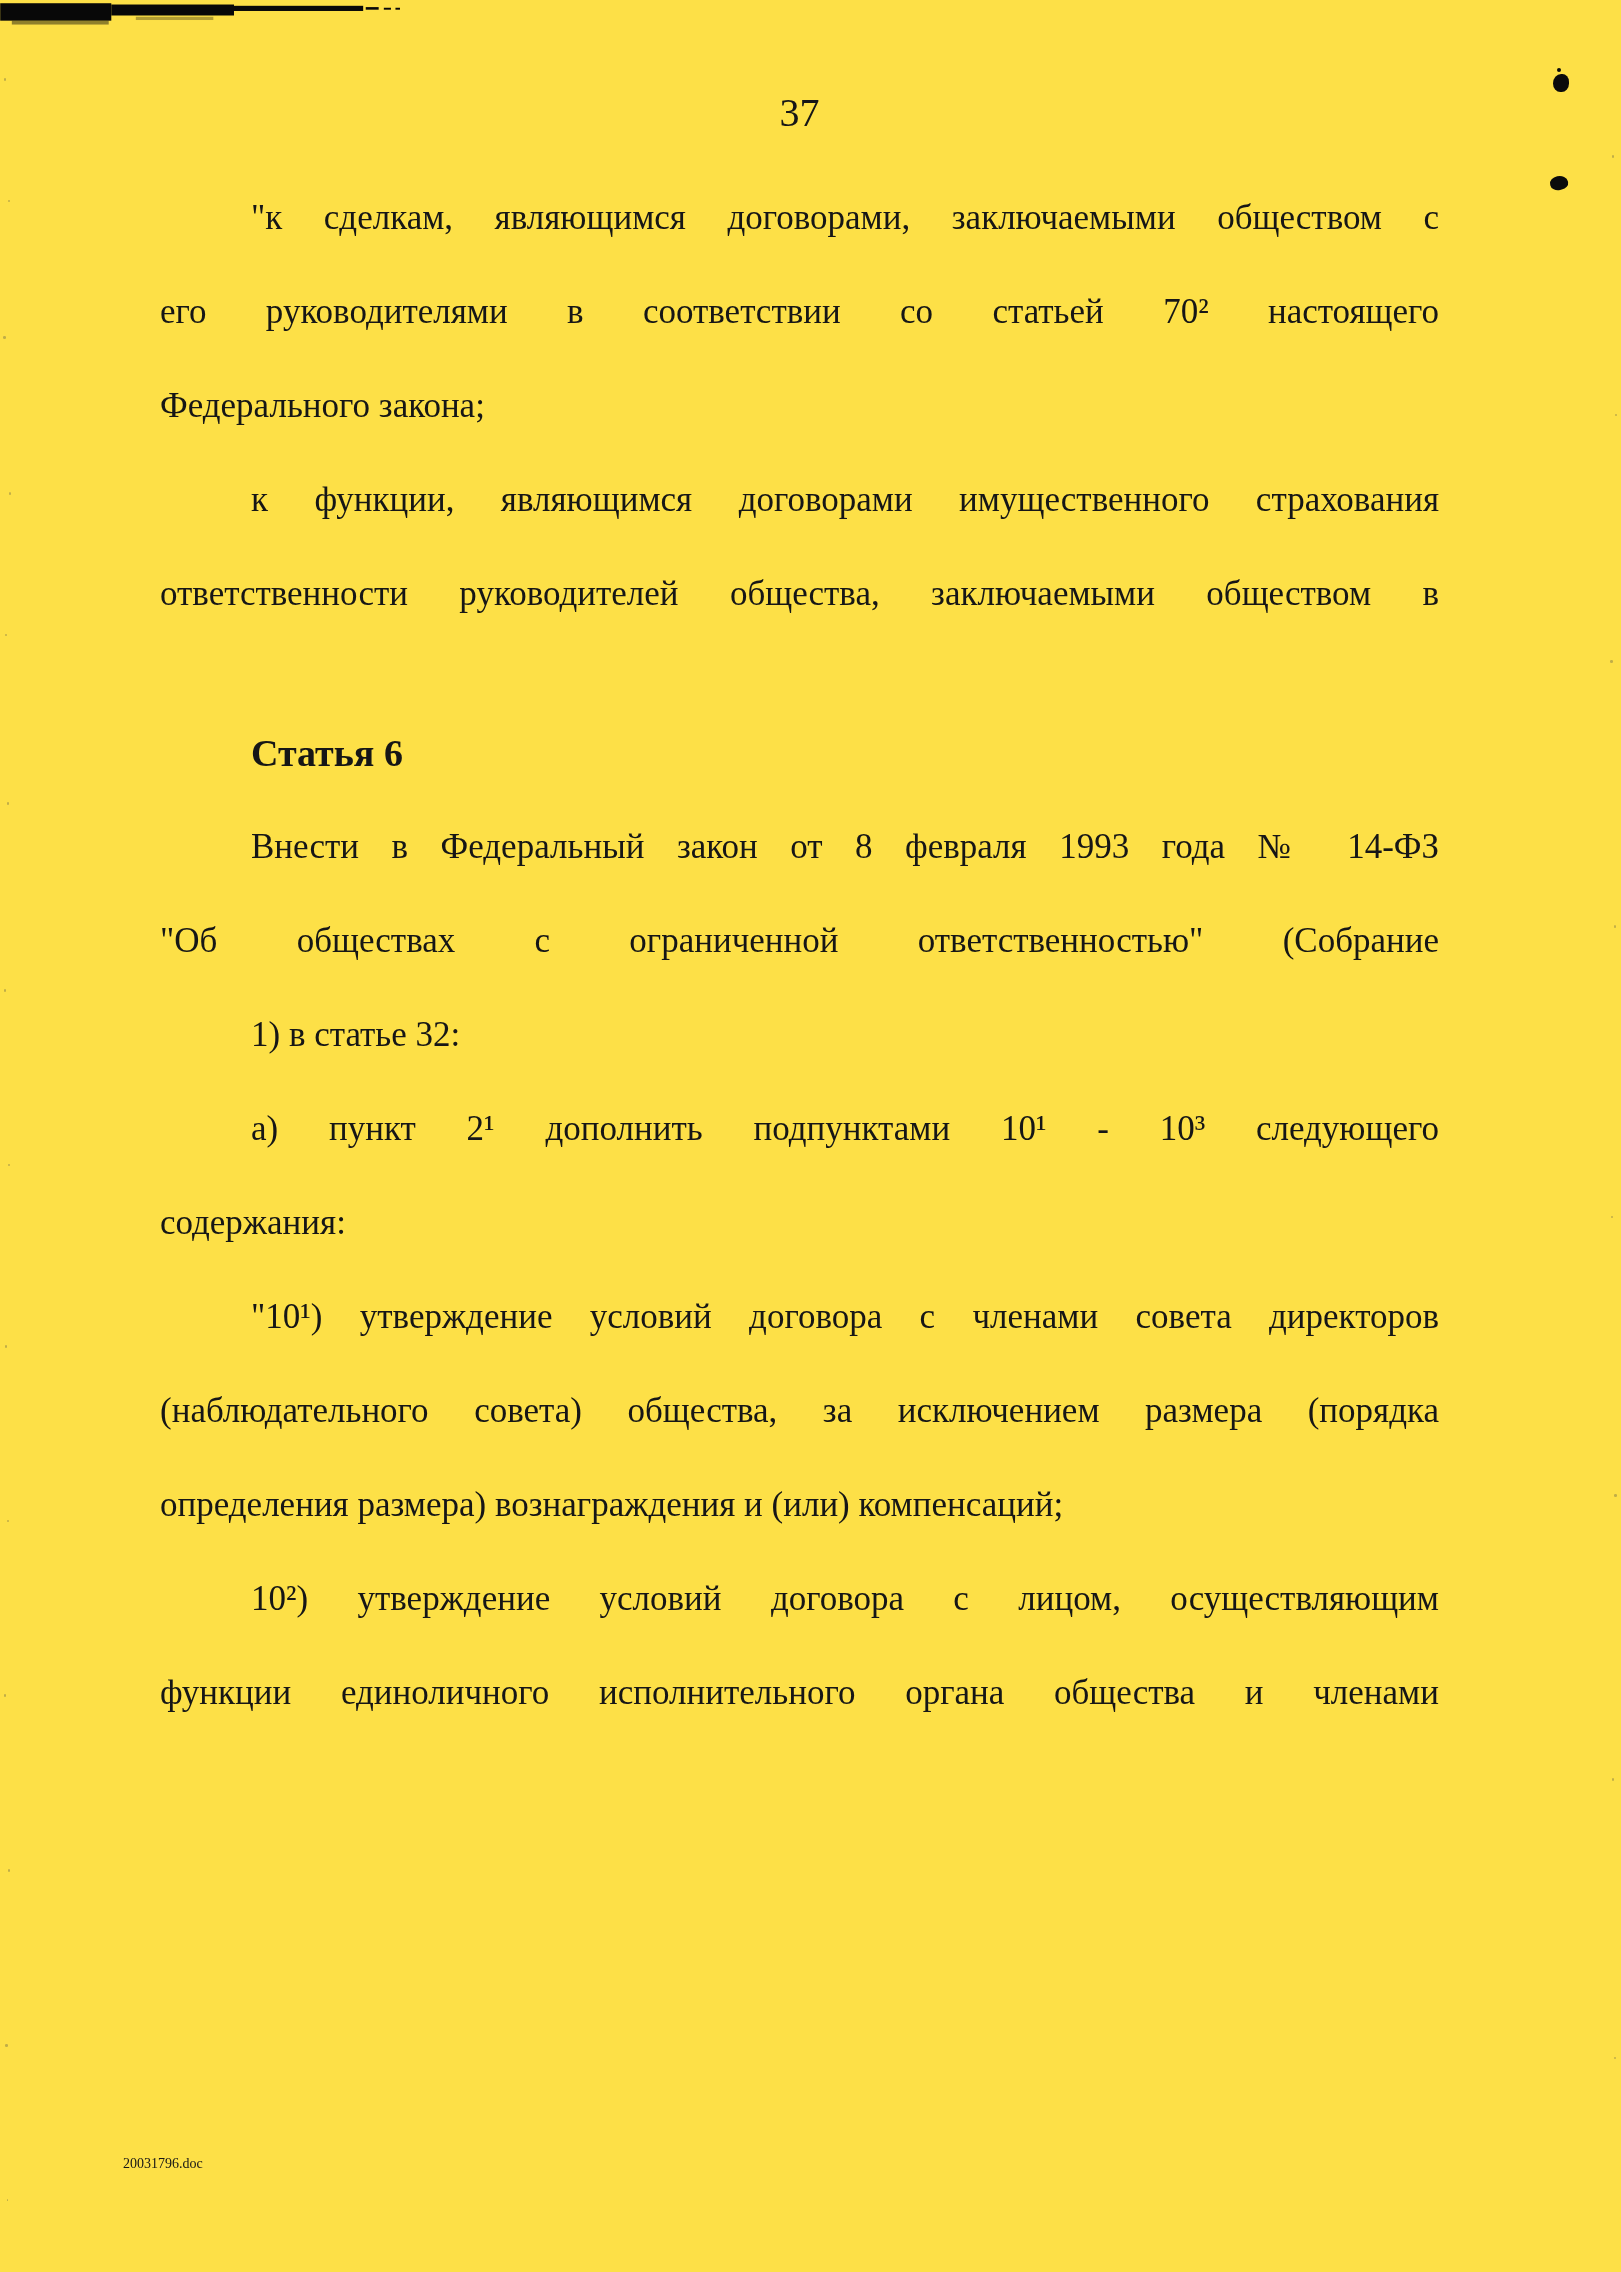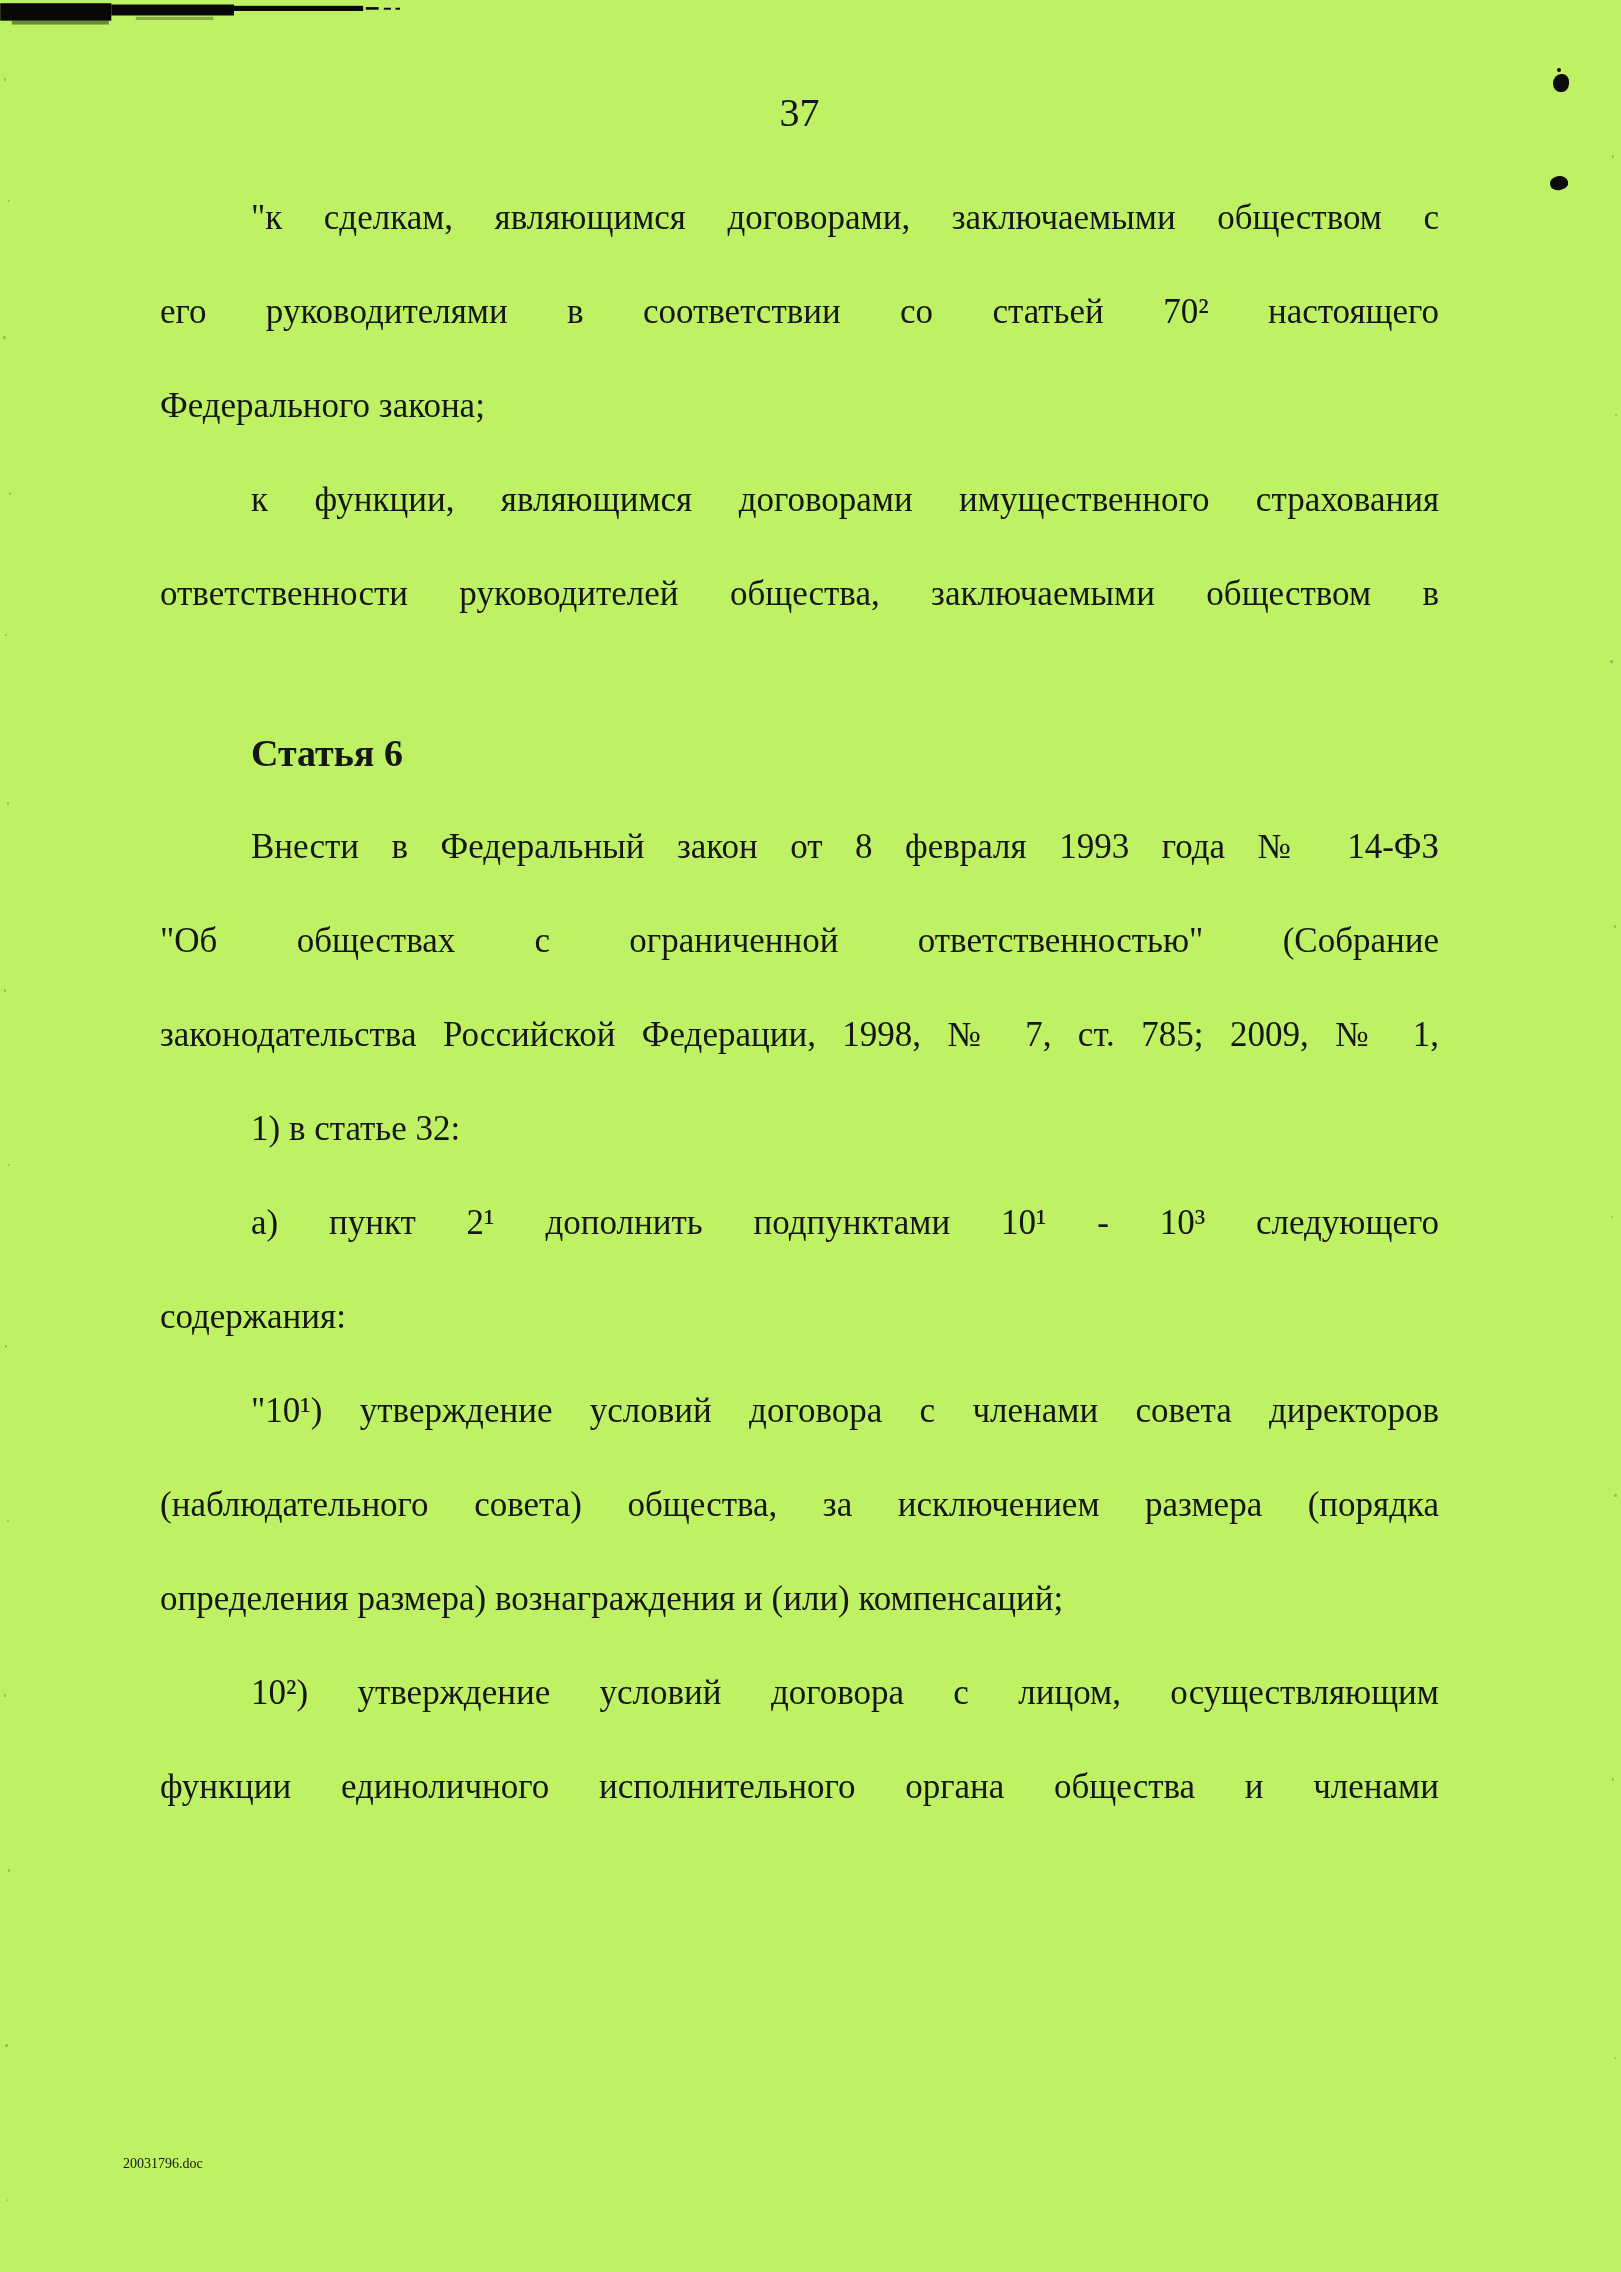--- a/index.html
+++ b/index.html
@@ -1,19 +1,19 @@
 <!DOCTYPE html>
 <html lang="ru" style="font-size:10.3px"><head>
 <meta charset="utf-8">
 <style>
   html,body{margin:0;padding:0;background:#e9e9e7;}
   .page{
     position:relative;
     width:1621px;height:2273px;
-    background:#bef264;
+    background:#fde047;
     color:#161616;
     font-family:"Liberation Serif","DejaVu Serif",serif;
     overflow:hidden;
   }
   .page-number{
     margin:84px 182px 0 160px;
     text-align:center;
     font-size:40px;
     line-height:58px;
   }
@@ -98,21 +98,20 @@
       <div class="line">ответственности руководителей общества, заключаемыми обществом в</div>
     </div>
 
     <div class="para heading">
       <div class="line first nf">Статья 6</div>
     </div>
 
     <div class="para">
       <div class="line first">Внести в Федеральный закон от 8 февраля 1993 года № 14-ФЗ</div>
       <div class="line">"Об обществах с ограниченной ответственностью" (Собрание</div>
-      <div class="line">законодательства Российской Федерации, 1998, № 7, ст. 785; 2009, № 1,</div>
     </div>
 
     <div class="para">
       <div class="line first nf">1) в статье 32:</div>
     </div>
 
     <div class="para">
       <div class="line first">а) пункт 2¹ дополнить подпунктами 10¹ - 10³ следующего</div>
       <div class="line nf">содержания:</div>
     </div>

